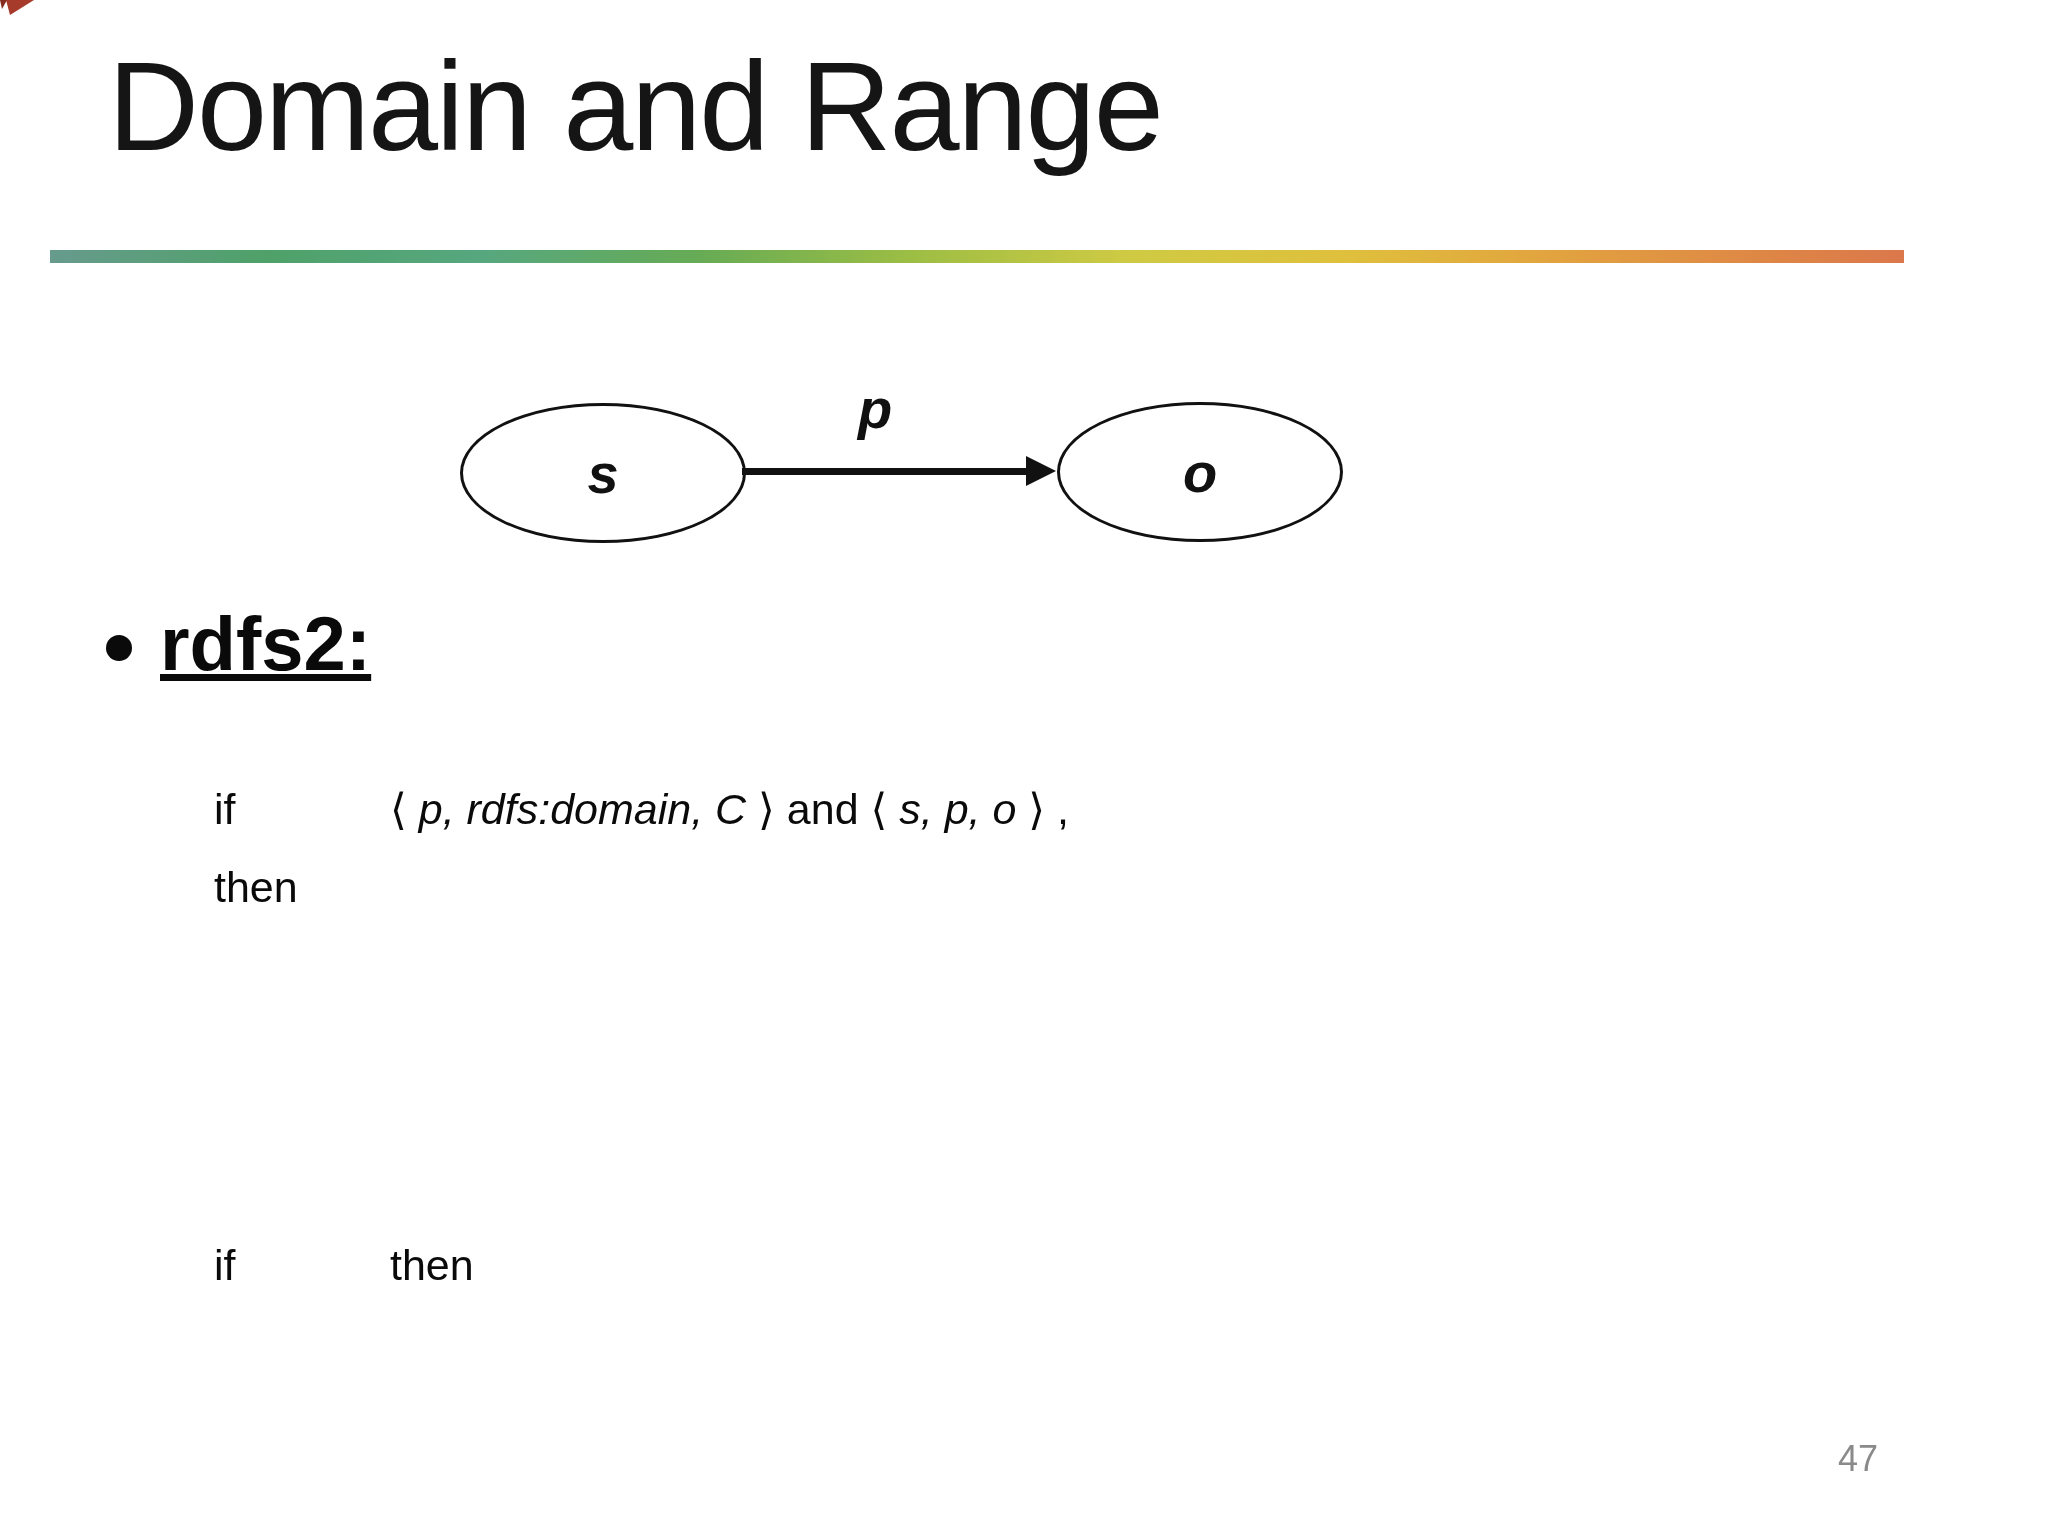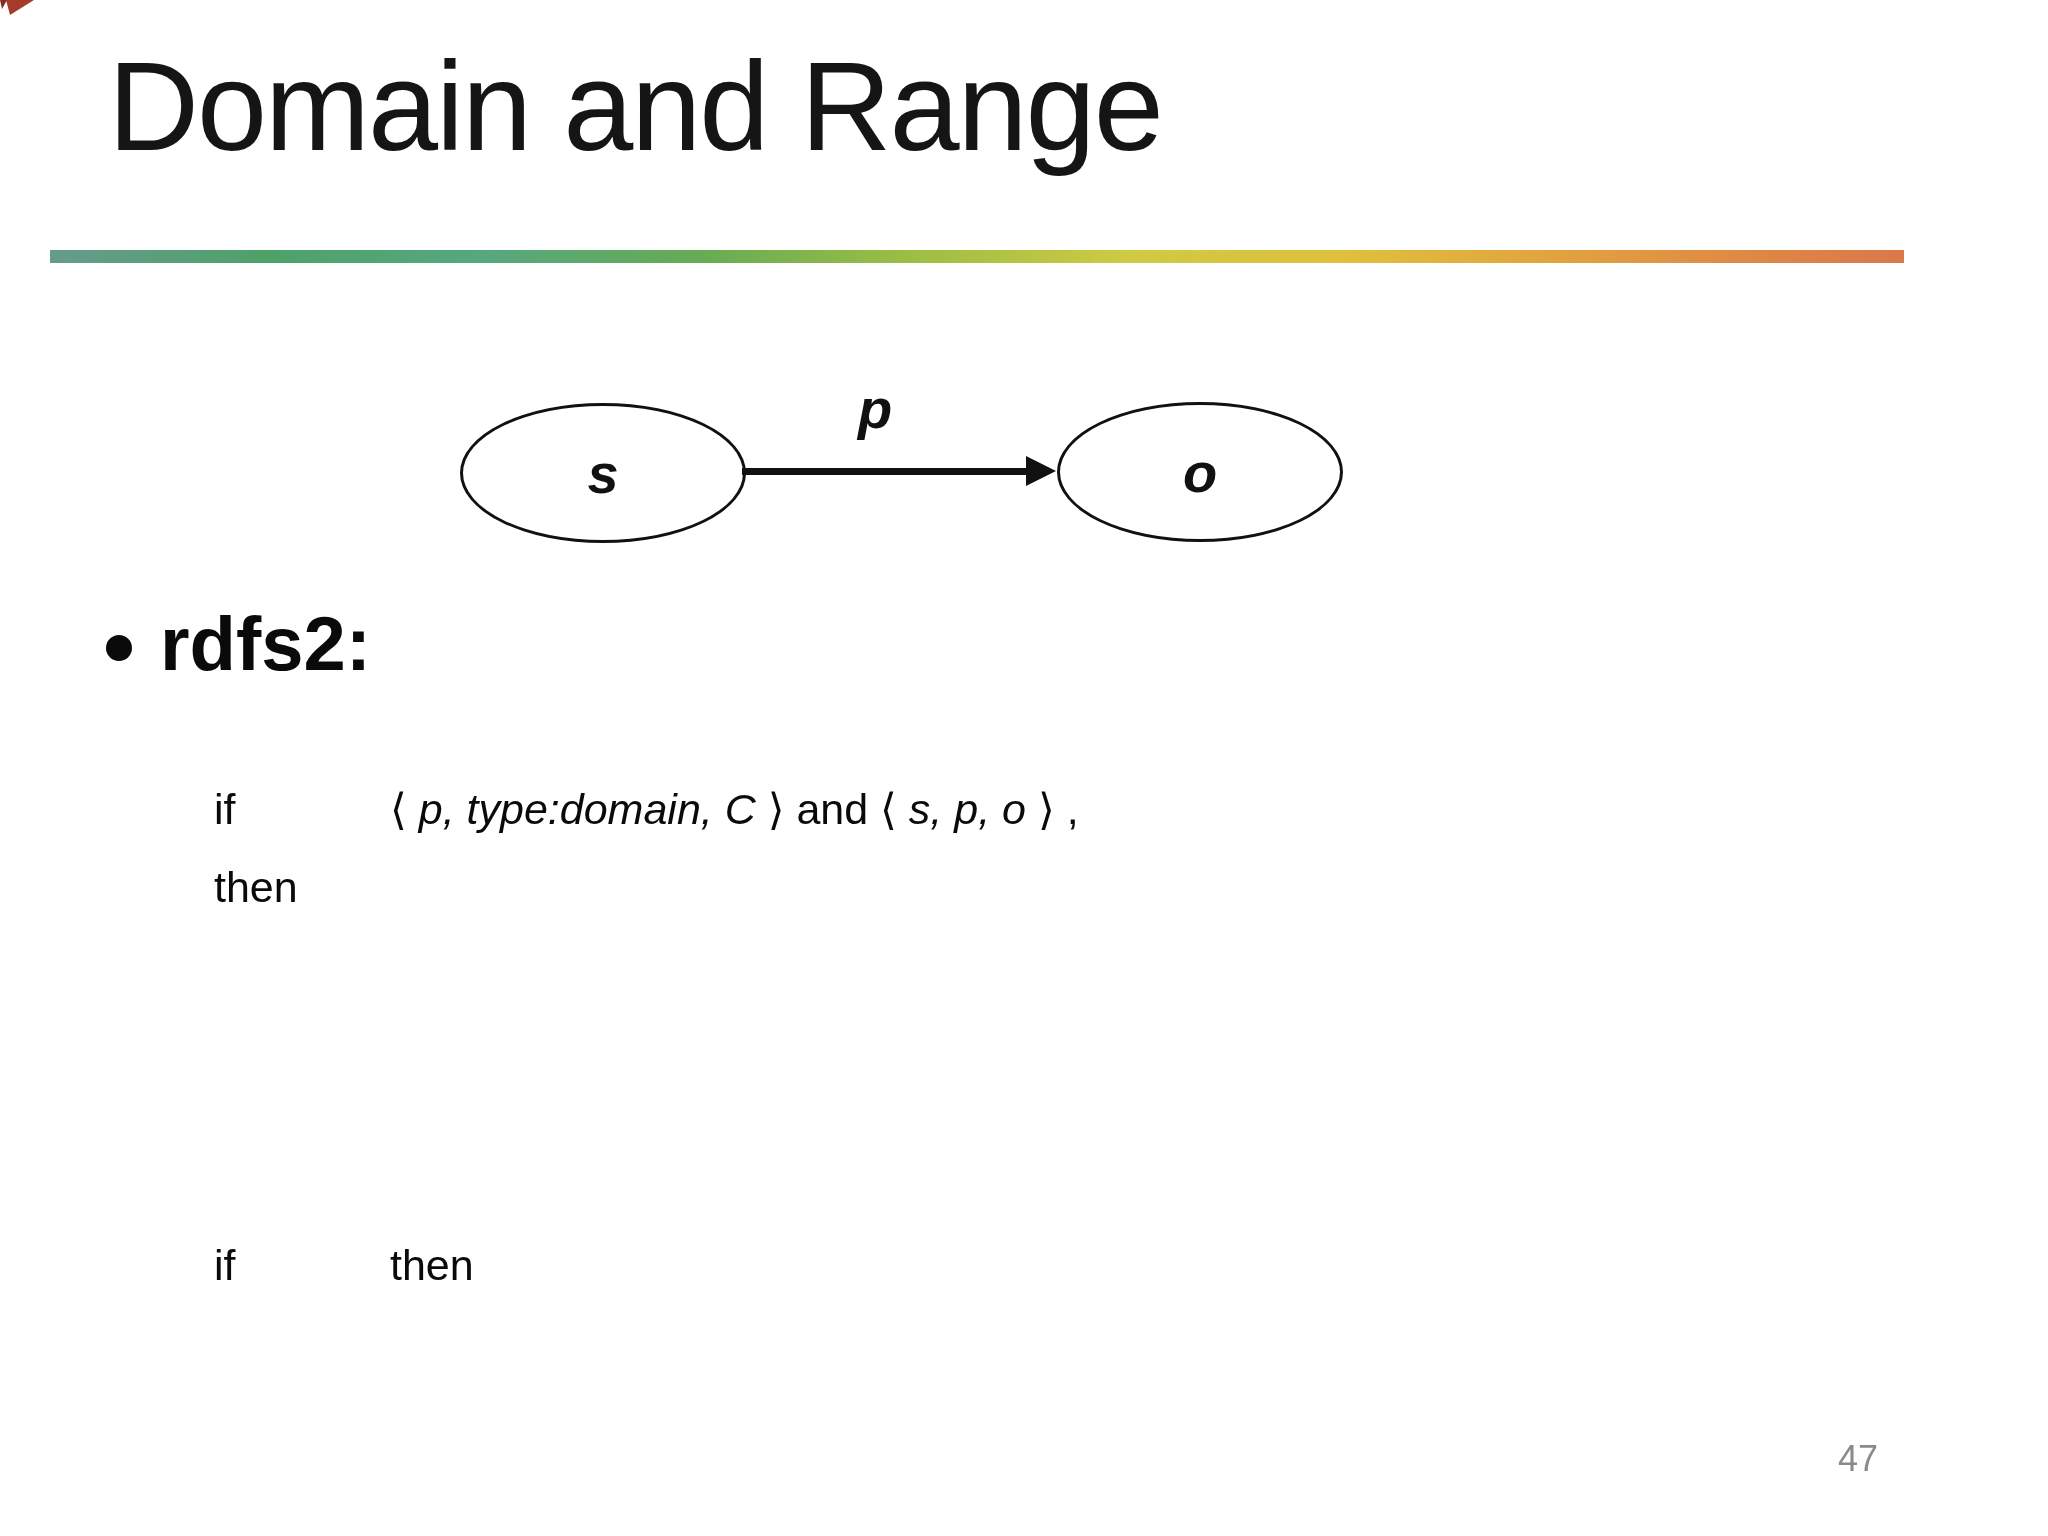--- a/index.html
+++ b/index.html
@@ -100,20 +100,21 @@
     margin-top: 31px;
     margin-right: 28px;
     flex: 0 0 auto;
   }
   .bullet-label {
     font-size: 76px;
     font-weight: 700;
     line-height: 1.05;
     color: #0a0a0a;
     white-space: nowrap;
+    text-decoration: underline;
   }
   
   .rule-block {
     position: absolute;
     left: 214px;
     display: grid;
     grid-template-columns: 176px auto;
     font-size: 43px;
     line-height: 78px;
     color: #0a0a0a;
@@ -157,21 +158,21 @@
     </div>
   </div>
 
   <div class="bullet-row b1">
     <span class="bullet-dot"></span>
     <span class="bullet-label">rdfs2:</span>
   </div>
 
   <div class="rule-block r1">
     <span class="rule-keyword">if</span>
-    <span class="rule-expr"><span>⟨ </span><span class="seg-italic">p, type:domain, C</span><span> ⟩ </span><span>and</span><span> ⟨ </span><span class="seg-italic">s, p, o</span><span> ⟩ ,</span></span>
+    <span class="rule-expr"><span>⟨ </span><span class="seg-italic">p, rdfs:domain, C</span><span> ⟩ </span><span>and</span><span> ⟨ </span><span class="seg-italic">s, p, o</span><span> ⟩ ,</span></span>
     <span class="rule-keyword">then</span>
   </div>
 
 
   <div class="rule-block r2">
     <span class="rule-keyword">if</span>
     <span class="rule-keyword">then</span>
   </div>
 
   <div class="page-number">47</div>

